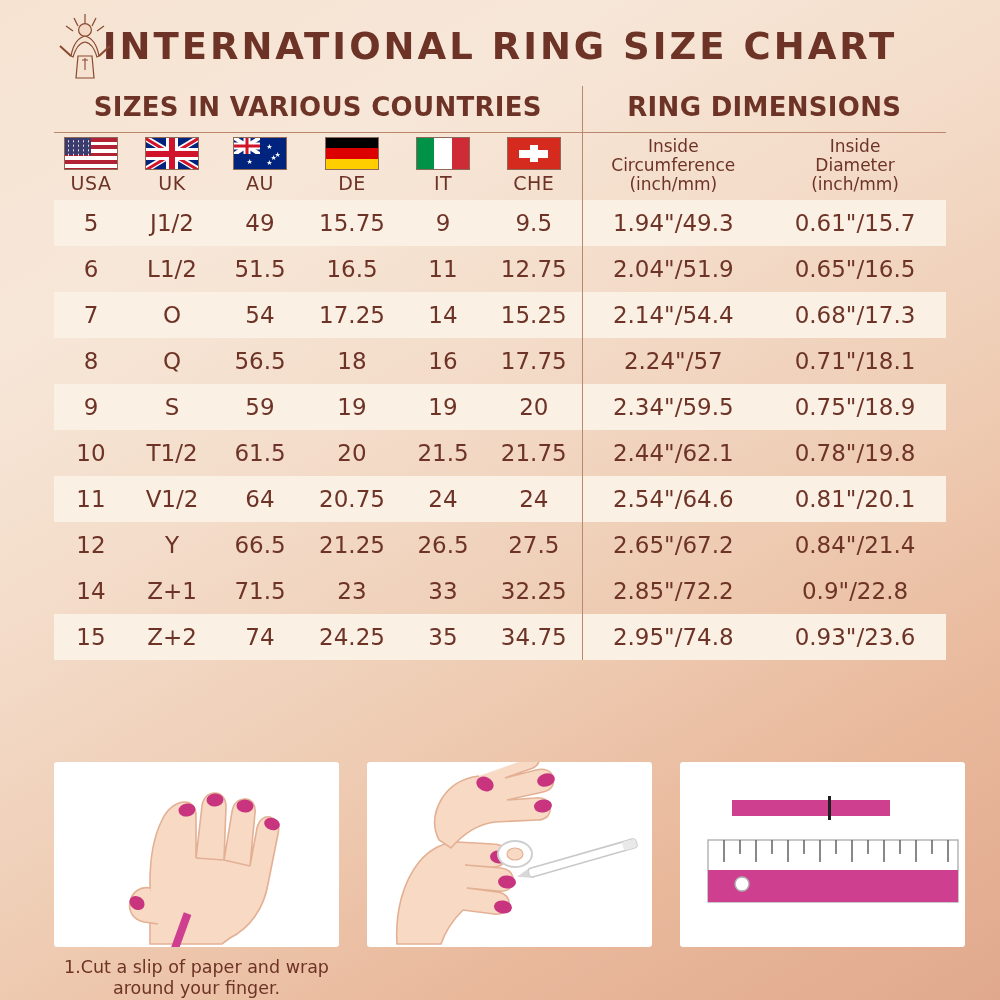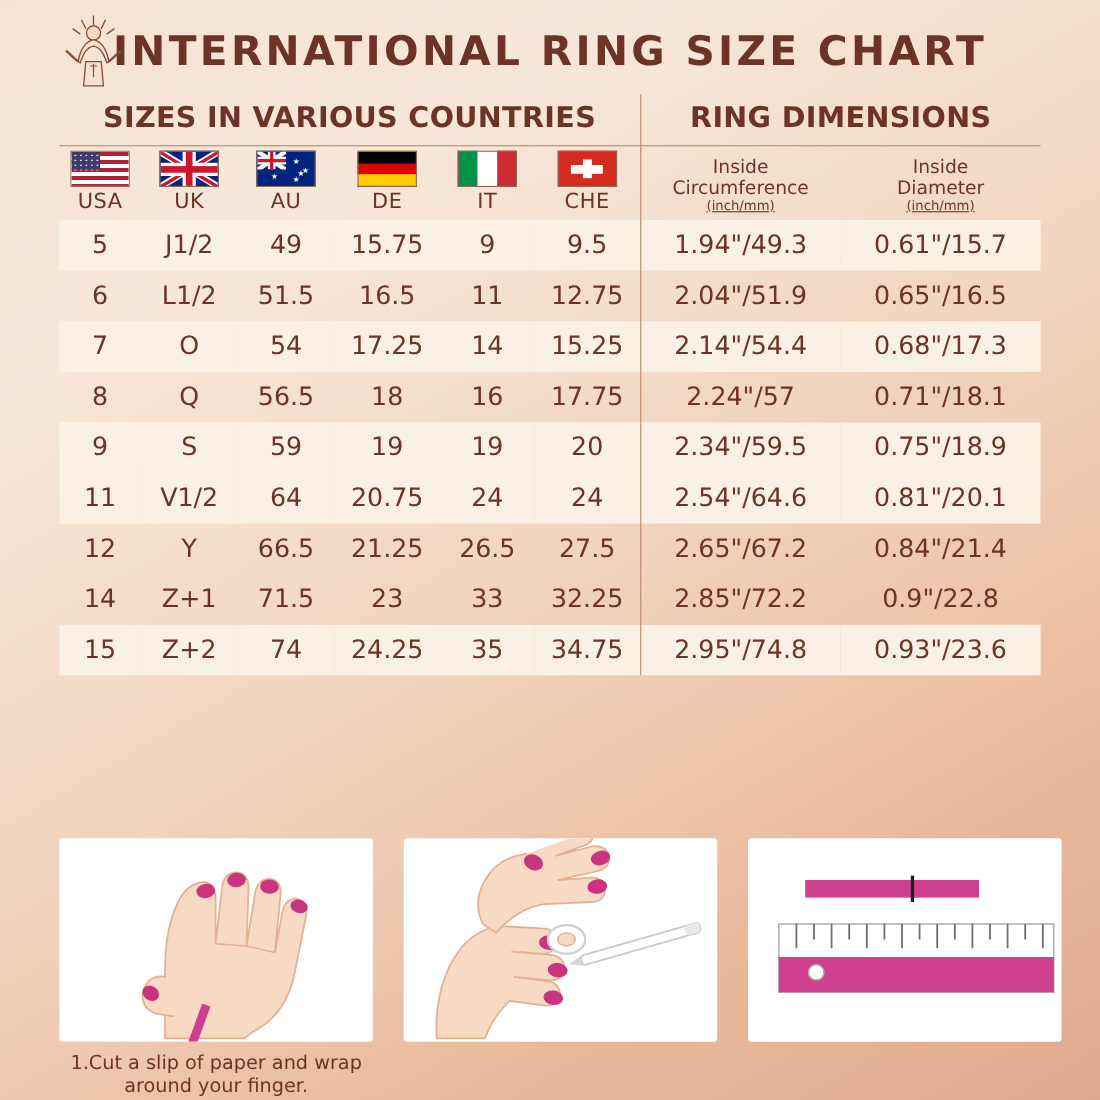--- a/index.html
+++ b/index.html
@@ -100,22 +100,21 @@
   .ctry {
     font-size: 19px;
     font-weight: normal;
     letter-spacing: 0.5px;
   }
   .dimhead {
     font-size: 18px;
     line-height: 1.12;
   }
   .dimhead .small {
-    font-size: 12px;
-    text-decoration: underline;
+    font-size: 17px;
   }
   tbody tr td {
     font-size: 23px;
     padding: 8px 0;
     height: 30px;
   }
   tbody tr.odd td {
     background: #fbf0e4;
   }
   tbody tr.even td {
@@ -364,20 +363,30 @@
         <tr class="odd">
           <td>9</td>
           <td>S</td>
           <td>59</td>
           <td>19</td>
           <td>19</td>
           <td class="divider">20</td>
           <td>2.34"/59.5</td>
           <td>0.75"/18.9</td>
         </tr>
+        <tr class="even">
+          <td>10</td>
+          <td>T1/2</td>
+          <td>61.5</td>
+          <td>20</td>
+          <td>21.5</td>
+          <td class="divider">21.75</td>
+          <td>2.44"/62.1</td>
+          <td>0.78"/19.8</td>
+        </tr>
         <tr class="odd">
           <td>11</td>
           <td>V1/2</td>
           <td>64</td>
           <td>20.75</td>
           <td>24</td>
           <td class="divider">24</td>
           <td>2.54"/64.6</td>
           <td>0.81"/20.1</td>
         </tr>

